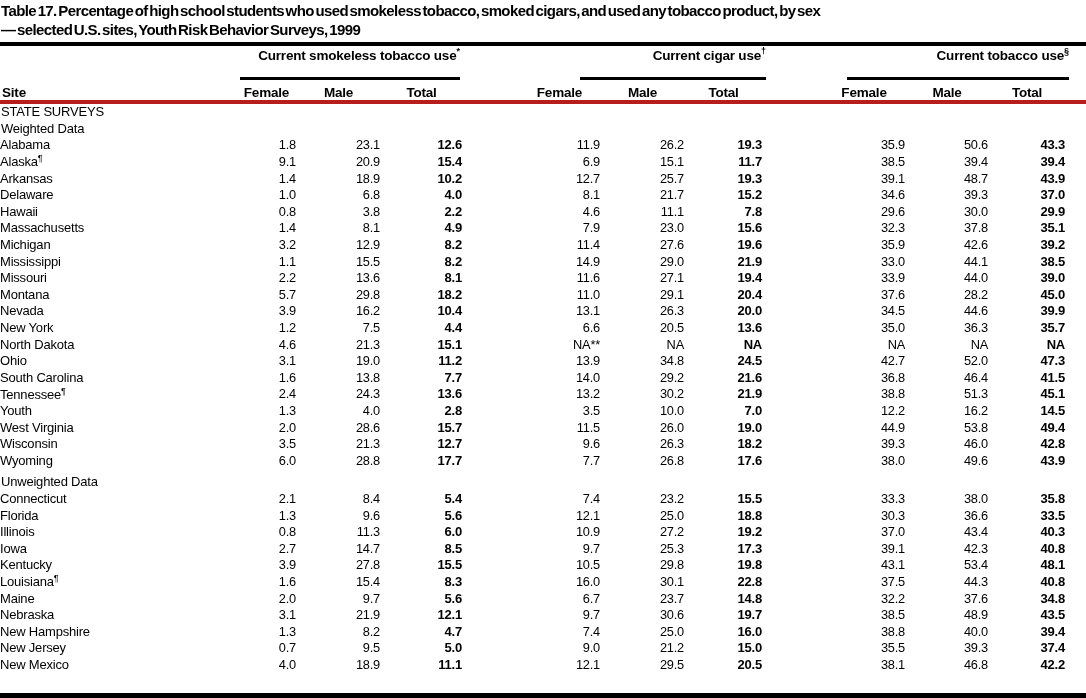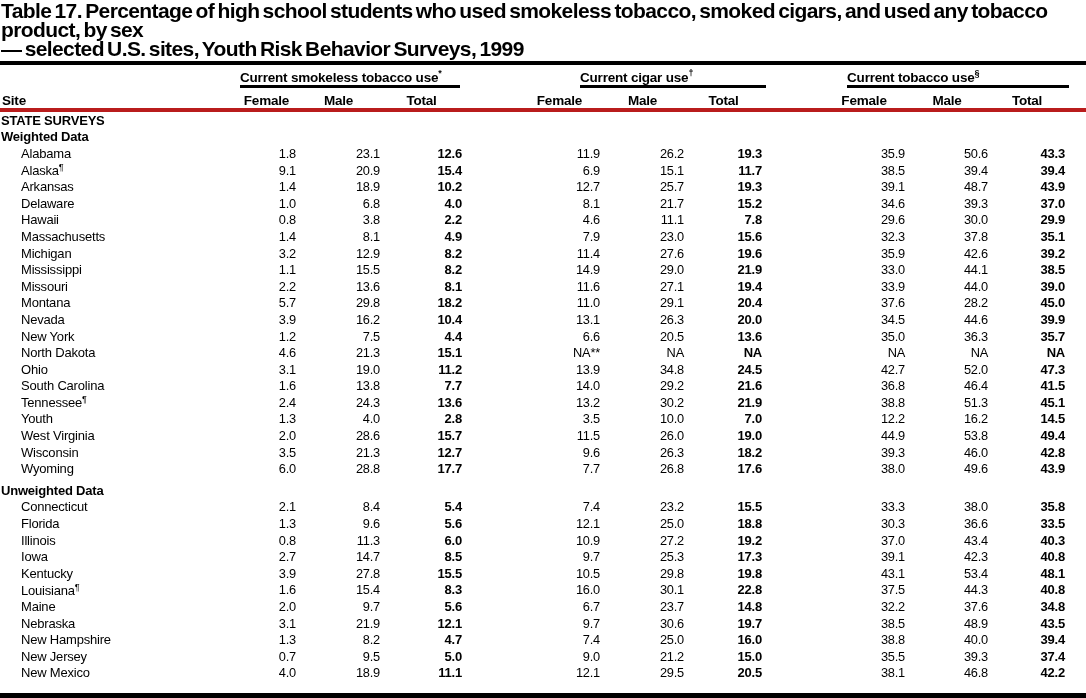--- a/index.html
+++ b/index.html
@@ -2,44 +2,44 @@
 <html><head>
 <meta charset="utf-8">
 <style>
   html,body {margin:0; padding:0; background:#fff;}
   .page {
     position:relative; width:1086px; height:698px; overflow:hidden;
     background:#fff; color:#000;
     font-family:"Liberation Sans", sans-serif;
   }
   .title {
-    font-weight:bold; font-size:21px; line-height:19px;
+    font-weight:bold; font-size:15px; line-height:19px;
     letter-spacing:-0.6px; word-spacing:-2px;
     padding:1px 2px 0 1px;
   }
   .rule-title {height:4px; background:#000; margin-top:3px;}
   table {border-collapse:collapse; table-layout:fixed; width:1086px;}
   th, td {padding:0; margin:0; white-space:nowrap; letter-spacing:-0.2px;}
   .grp-row th {vertical-align:bottom; height:23px;}
   .grp-inner {
-    border-bottom:3px solid #000; text-align:left;
-    font-weight:bold; font-size:13.5px; padding-bottom:1px;
+    border-bottom:3px solid #000; text-align:right;
+    font-weight:bold; font-size:13.5px; padding-bottom:14px;
   }
   .grp-inner.g1 {margin:0 6px 0 0;}
   .grp-inner.g2 {margin-left:58px;}
   .grp-inner.g3 {margin-left:21px;}
   .sub-row th {
     vertical-align:bottom; height:20px; border-bottom:4px solid #b91c1c;
     font-weight:bold; font-size:13.5px;
   }
   .sub-row th.site {text-align:left; padding-left:2px;}
   .sub-row th.num {padding-right:7px;}
   tbody td {height:16.6px; font-size:13px; vertical-align:middle;}
-  .heading-cell {font-weight:bold; text-align:left; padding-left:1px;}
-  .site-cell {text-align:left; padding-left:21px;}
+  .heading-cell {font-weight:normal; text-align:left; padding-left:1px;}
+  .site-cell {text-align:left; }
   td.num {text-align:right; padding-right:4px; font-size:12.8px;}
   td.num.total {font-weight:bold; font-size:13px;}
   tr.spaced td {padding-top:5px;}
   sup {font-size:9px; letter-spacing:0;}
   .bottom-bar {position:absolute; left:0; bottom:0; width:1086px; height:5px; background:#000;}
 </style>
 </head>
 <body>
 
 <div class="page">

